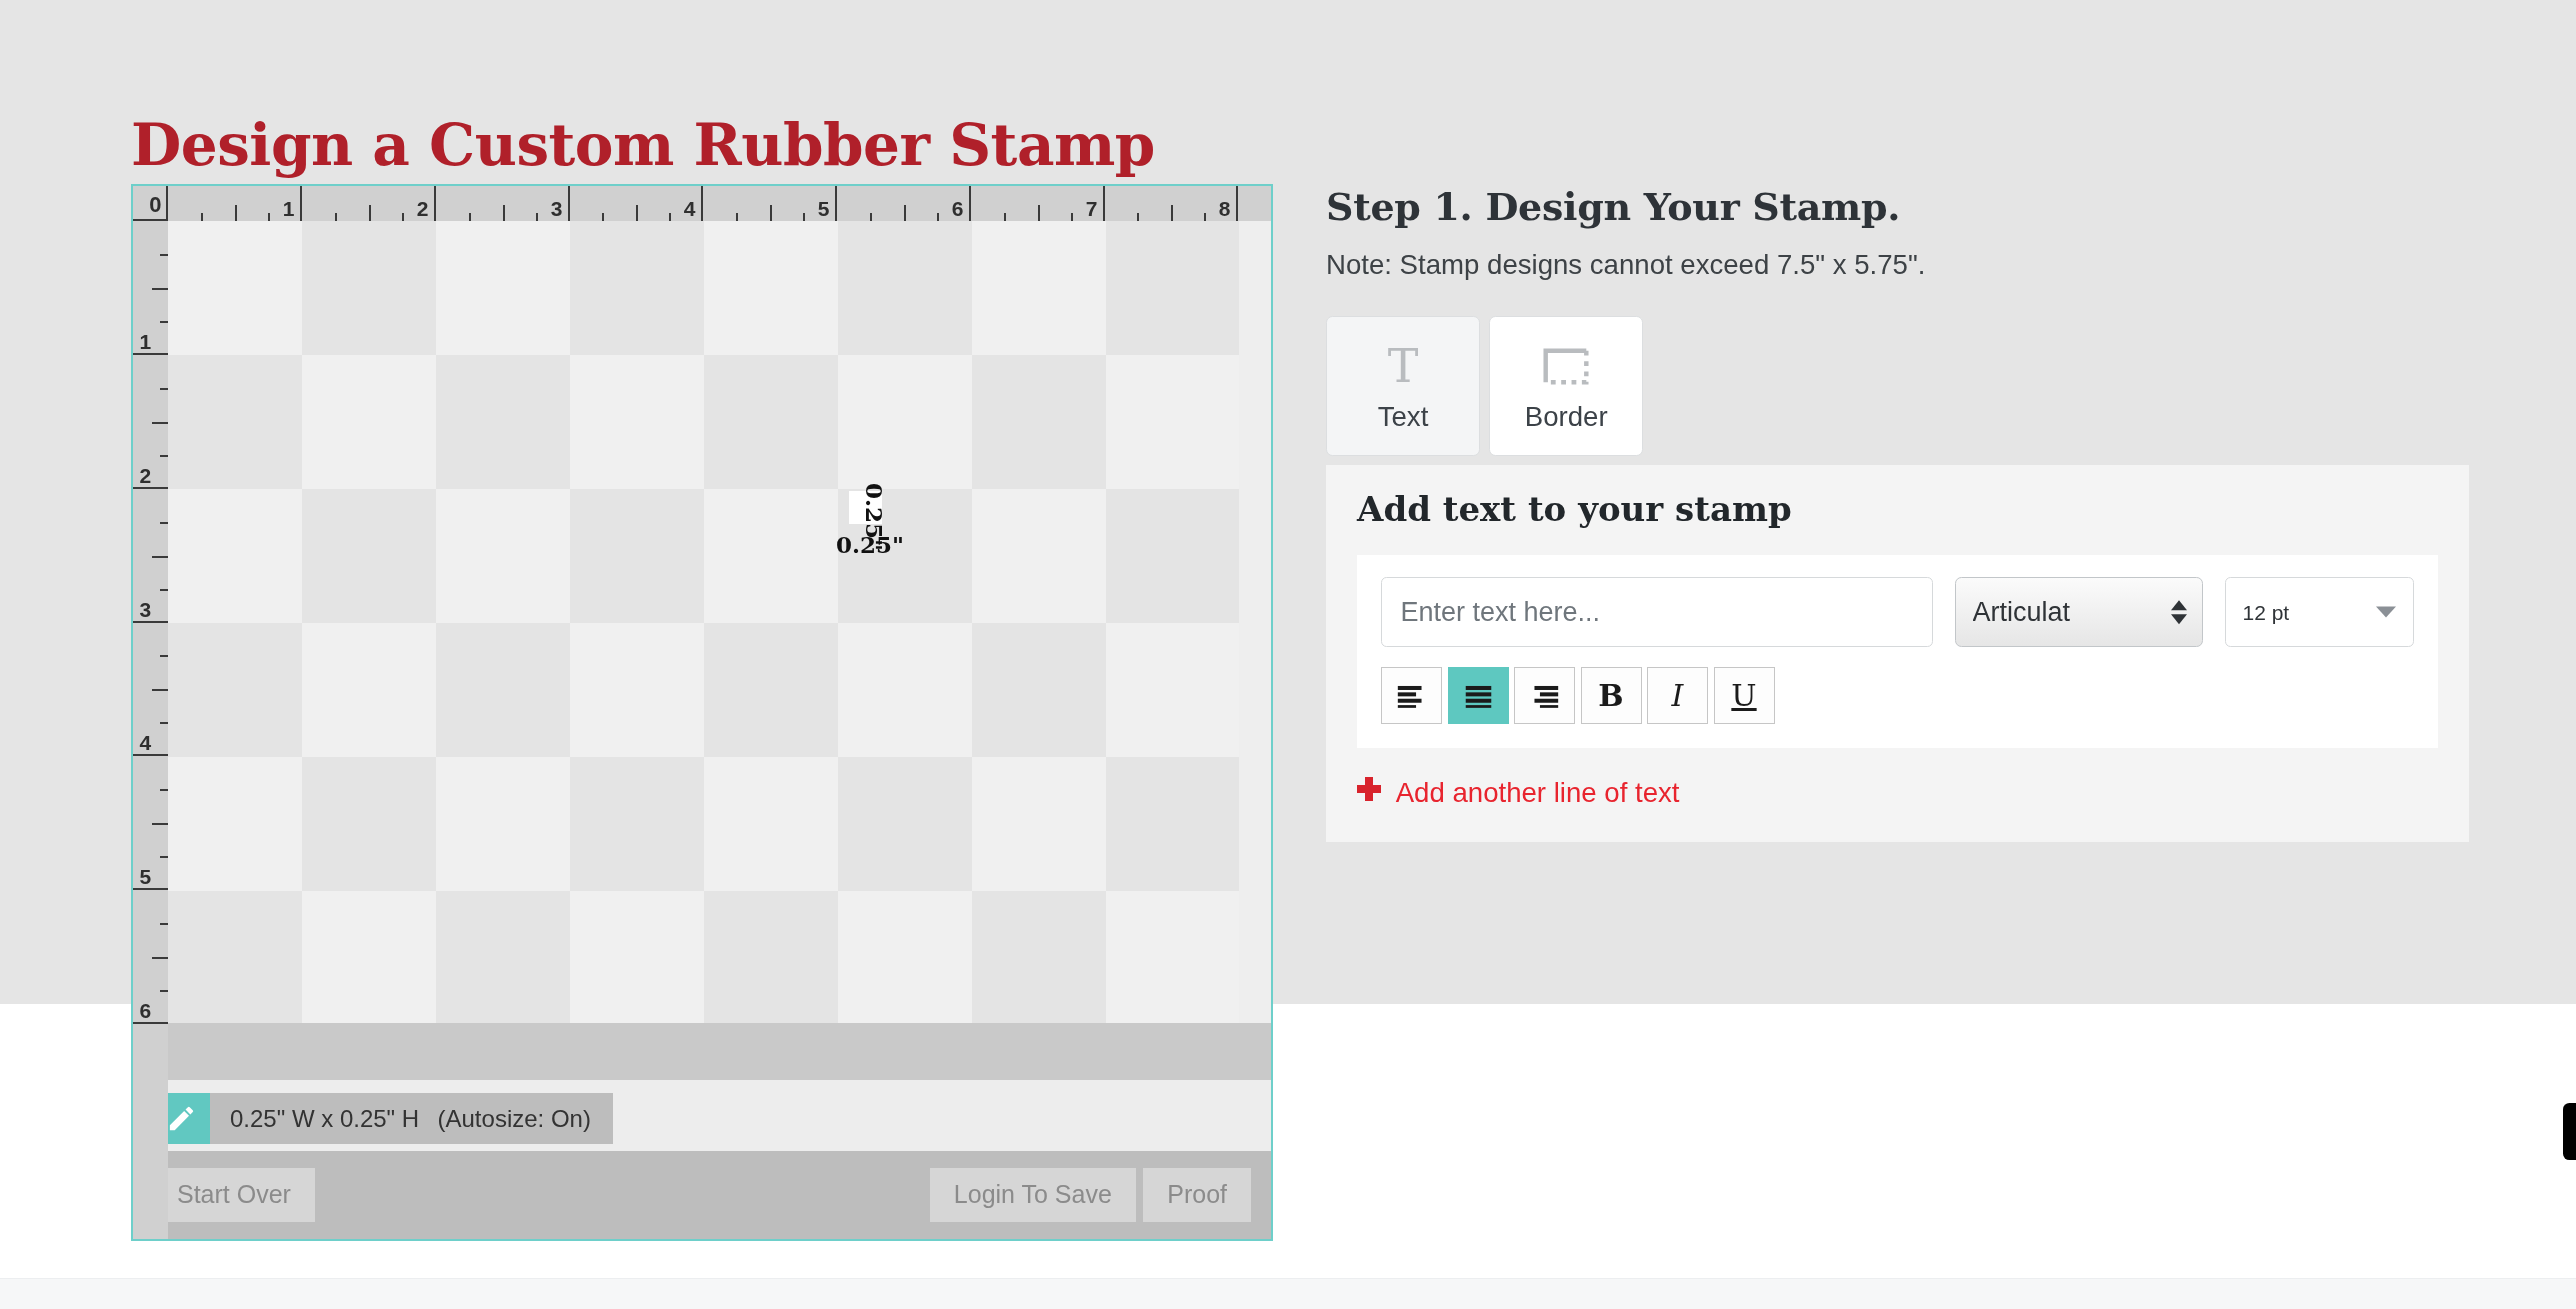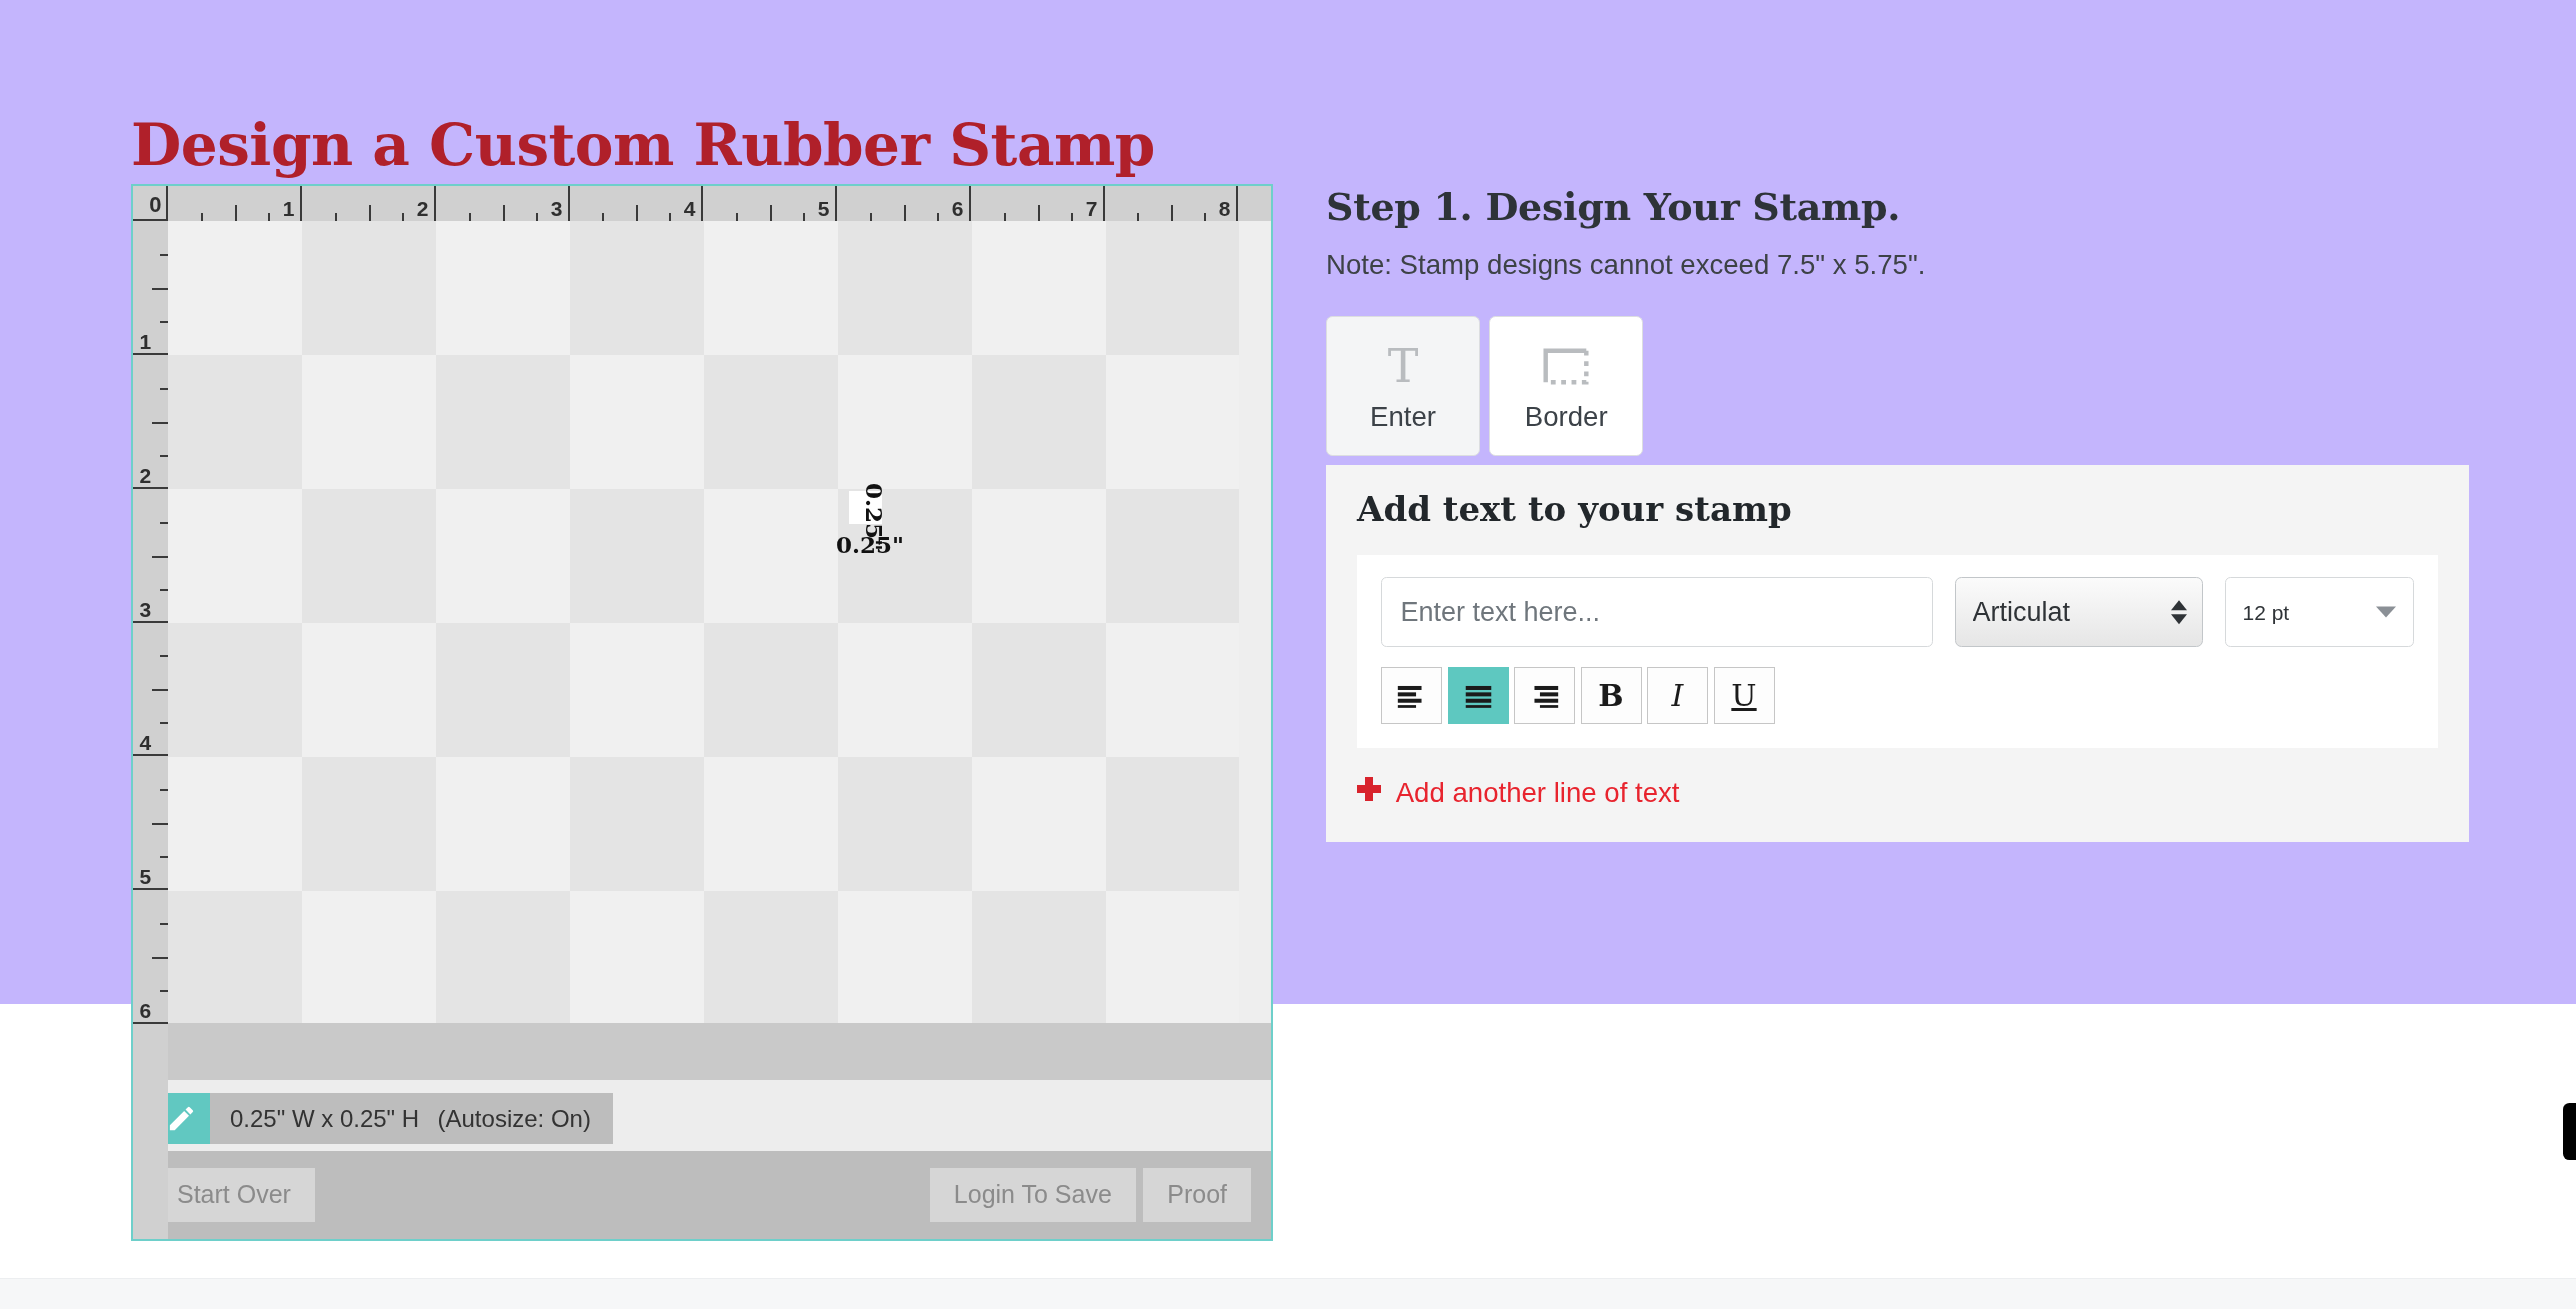--- a/index.html
+++ b/index.html
@@ -9,21 +9,21 @@
     width: 2576px; height: 1309px;
     background: #ffffff;
     font-family: "Liberation Sans", sans-serif;
     overflow: hidden;
   }
 
   #page {
     position: relative;
     width: 2576px;
     height: 1004px;
-    background: #c4b5fd;
+    background: #e5e5e5;
   }
 
   
   #page-title {
     position: absolute;
     left: 131px;
     top: 72px;
     font-family: "DejaVu Serif", "Liberation Serif", serif;
     font-weight: 700;
     font-size: 58px;
@@ -615,21 +615,21 @@
 
     <h2 id="step-title">Step 1. Design Your Stamp.</h2>
     <p id="step-note">Note: Stamp designs cannot exceed 7.5" x 5.75".</p>
 
     <div id="tabs">
 
       <div class="tab active">
         <div class="tab-icon">
           <span class="T-glyph">T</span>
         </div>
-        <span>Enter</span>
+        <span>Text</span>
       </div>
 
 
       <div class="tab">
         <div class="tab-icon">
           <svg width="48" height="39" viewBox="0 0 26 21" aria-hidden="true">
             <path d="M2 19 L2 2 L24 2" fill="none" stroke="#b9bcbf" stroke-width="2.4"></path>
             <path d="M24 2 L24 19 L2 19" fill="none" stroke="#b9bcbf" stroke-width="2.4" stroke-dasharray="2.6 3"></path>
           </svg>
         </div>

